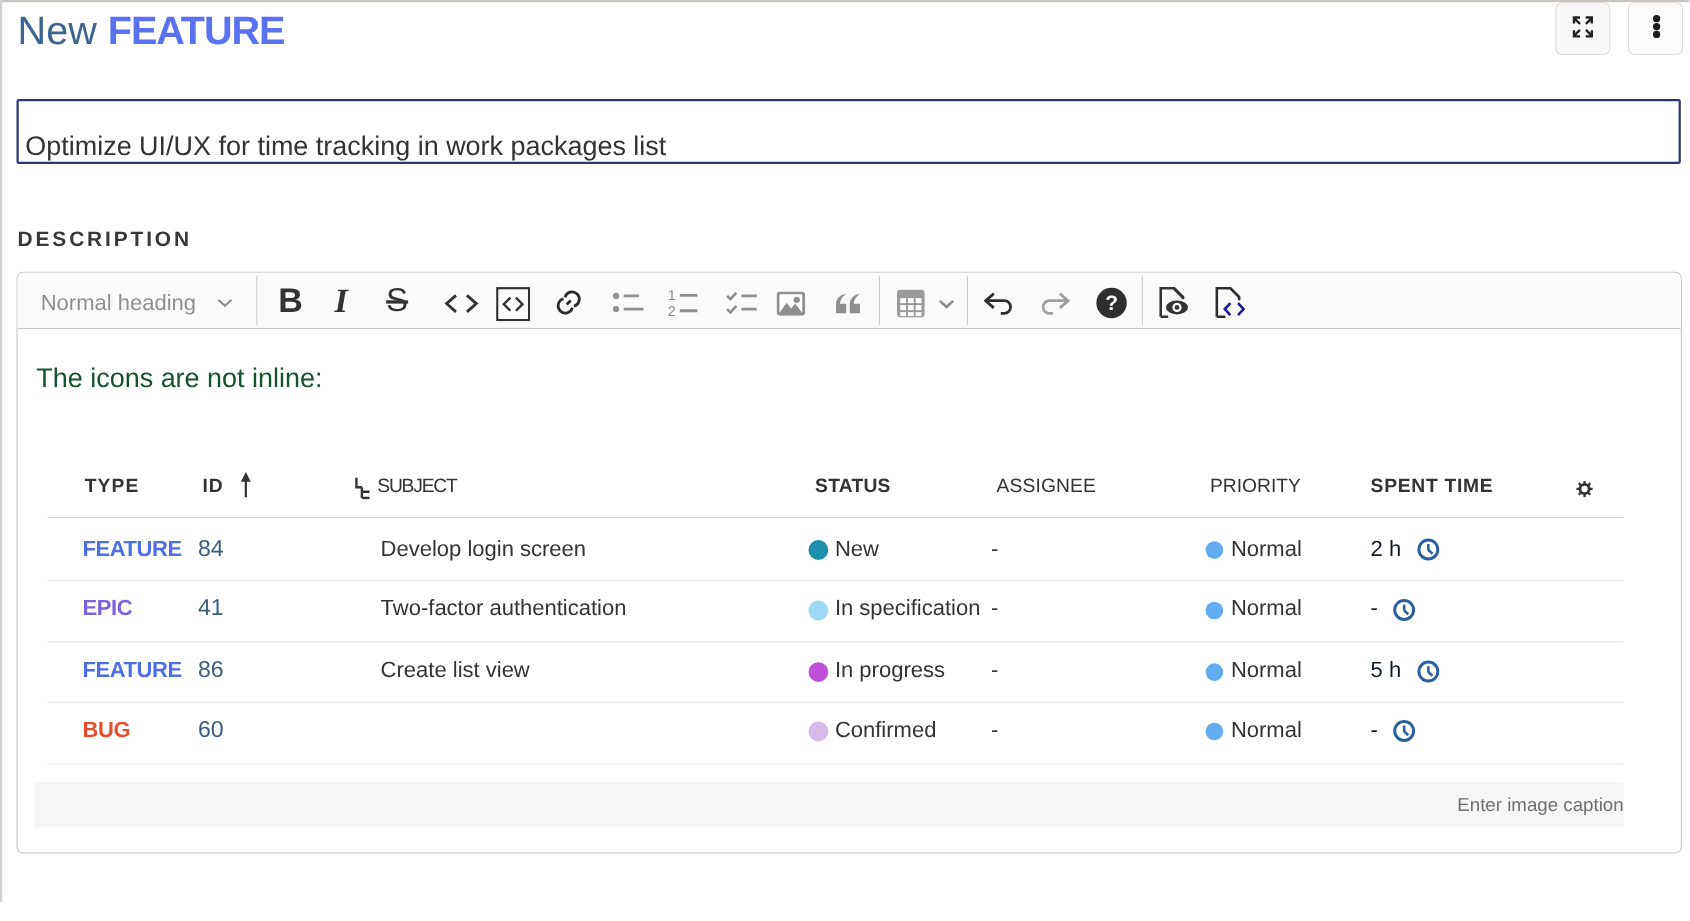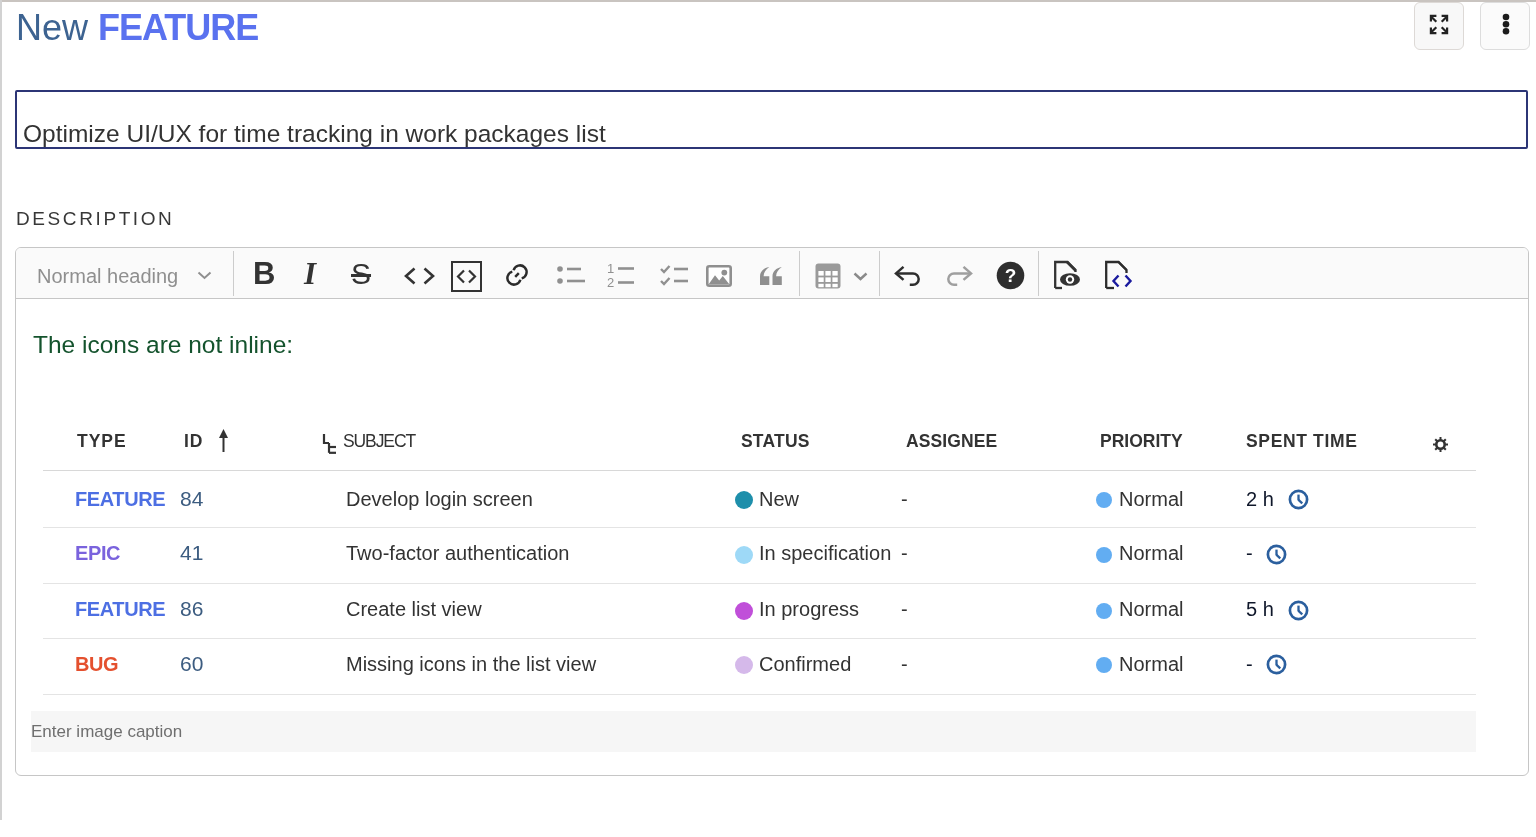--- a/index.html
+++ b/index.html
@@ -34,21 +34,21 @@
 <circle cx="4" cy="4" r="3.3"></circle>
 <circle cx="4" cy="11.2" r="3.3"></circle>
 <circle cx="4" cy="18.3" r="3.3"></circle>
 </g>
 </svg>
 </div>
 
 <div class="abs" style="left:15px;top:90px;width:1513px;height:59px;border:2px solid #2c3576;border-radius:2px;background:#fff"></div>
 <div class="abs" id="titletext" style="left:23px;top:113px;font-size:24.5px;line-height:42px;color:#333;white-space:nowrap">Optimize UI/UX for time tracking in work packages list</div>
 
-<div class="abs" id="desclabel" style="left:16px;top:208px;font-size:19px;font-weight:normal;letter-spacing:2.6px;color:#383838">DESCRIPTION</div>
+<div class="abs" id="desclabel" style="left:16px;top:208px;font-size:19px;font-weight:bold;letter-spacing:2.6px;color:#383838">DESCRIPTION</div>
 
 <div class="abs" style="left:15px;top:247px;width:1514px;height:529px;border:1px solid #c6c6c6;border-radius:6px;background:#fff"></div>
 
 <div class="abs" style="left:16px;top:248px;width:1512px;height:51px;background:#fafafa;border-bottom:1px solid #c6c6c6;border-radius:5px 5px 0 0"></div>
 
 <div class="abs" id="chooseheading" style="left:37px;top:264px;font-size:20px;line-height:24px;color:#8f8f8f">Normal heading</div>
 <div class="abs" style="left:197px;top:271px">
 <svg width="15" height="9" viewBox="0 0 15 9">
       <path d="M1.5 1.5 L7.5 7 L13.5 1.5" stroke="#8f8f8f" stroke-width="2" fill="none"></path>
     </svg>
@@ -229,22 +229,22 @@
       <g stroke="#333" stroke-width="2.2" fill="none">
         <path d="M2 0 V9 H7"></path>
         <path d="M7 9 V18.8"></path>
         <path d="M7 13 H14"></path>
         <path d="M7 18.8 H14"></path>
       </g>
     </svg>
 </div>
 <div class="abs hdr" id="hSUBJECT" style="left:343px;top:431px;font-size:17.5px;font-weight:normal;letter-spacing:-1.1px;color:#333">SUBJECT</div>
 <div class="abs hdr" id="hSTATUS" style="left:741px;top:431px;font-size:17.5px;font-weight:bold;letter-spacing:0.2px;color:#333">STATUS</div>
-<div class="abs hdr" id="hASSIGNEE" style="left:906px;top:431px;font-size:17.5px;font-weight:bold;letter-spacing:0.1px;color:#333">ASSIGNEE</div>
-<div class="abs hdr" id="hPRIORITY" style="left:1100px;top:431px;font-size:17.5px;font-weight:bold;letter-spacing:0px;color:#333">PRIORITY</div>
+<div class="abs hdr" id="hASSIGNEE" style="left:906px;top:431px;font-size:17.5px;font-weight:normal;letter-spacing:0.1px;color:#333">ASSIGNEE</div>
+<div class="abs hdr" id="hPRIORITY" style="left:1100px;top:431px;font-size:17.5px;font-weight:normal;letter-spacing:0px;color:#333">PRIORITY</div>
 <div class="abs hdr" id="hSPENT" style="left:1246px;top:431px;font-size:17.5px;font-weight:bold;letter-spacing:0.65px;color:#333">SPENT TIME</div>
 <div class="abs" style="left:1433px;top:437px">
 <svg width="15" height="15" viewBox="0 0 15 15">
 <circle cx="7.5" cy="7.5" r="4.2" fill="none" stroke="#333" stroke-width="2.6"></circle>
 <g stroke="#333" stroke-width="2">
 <path d="M7.5 0 V3"></path>
         <path d="M7.5 12 V15"></path>
         <path d="M0 7.5 H3"></path>
         <path d="M12 7.5 H15"></path>
 <path d="M2.2 2.2 L4.3 4.3"></path>
@@ -311,21 +311,20 @@
       <svg width="21" height="21" viewBox="0 0 21 21">
         <circle cx="10.5" cy="10.5" r="8.6" fill="none" stroke="#2b5f9e" stroke-width="2.7"></circle>
         <path d="M10.5 11 V5.6" stroke="#2b5f9e" stroke-width="2.3"></path>
         <path d="M10.2 10.7 L14.3 14.4" stroke="#2b5f9e" stroke-width="2.3"></path>
       </svg>
     </div>
 </div>
 <div class="abs row" style="left:0;top:639px;height:56px;width:1536px">
 <div class="abs type" style="left:75px;top:14px;color:#e4502e">BUG</div>
 <div class="abs id" style="left:180px;top:14px">60</div>
-<div class="abs subj" style="left:346px;top:14px">Missing icons in the list view</div>
 <div class="abs dot18" style="left:735px;top:17px;background:#d5b9ea"></div>
 <div class="abs stat" style="left:759px;top:14px">Confirmed</div>
 <div class="abs subj" style="left:901px;top:14px">-</div>
 <div class="abs dot16" style="left:1096px;top:18px;background:#62adf2"></div>
 <div class="abs stat" style="left:1119px;top:14px">Normal</div>
 <div class="abs spent" style="left:1246px;top:14px">-</div>
 <div class="abs clock" style="left:1266px;top:15px">
       <svg width="21" height="21" viewBox="0 0 21 21">
         <circle cx="10.5" cy="10.5" r="8.6" fill="none" stroke="#2b5f9e" stroke-width="2.7"></circle>
         <path d="M10.5 11 V5.6" stroke="#2b5f9e" stroke-width="2.3"></path>
@@ -338,13 +337,13 @@
 .row .type{font-size:20px;font-weight:bold;letter-spacing:-0.4px;line-height:22px}
 .row .id{font-size:21px;color:#3c5c80;line-height:22px}
 .row .subj{font-size:20px;color:#333;line-height:22px}
 .row .stat{font-size:20px;color:#333;line-height:22px}
 .row .spent{font-size:20px;color:#0f172a;line-height:22px}
 .row .dot18{width:18px;height:18px;border-radius:50%}
 .row .dot16{width:16px;height:16px;border-radius:50%}
 </style>
 
 <div class="abs" style="left:31px;top:711px;width:1445px;height:41px;background:#f6f6f6"></div>
-<div class="abs" id="caption" style="left:31px;top:723px;width:1445px;text-align:left;font-size:17px;line-height:18px;color:#6f6f6f">Enter image caption</div>
+<div class="abs" id="caption" style="left:31px;top:723px;width:1445px;text-align:right;font-size:17px;line-height:18px;color:#6f6f6f">Enter image caption</div>
 
 </body></html>

